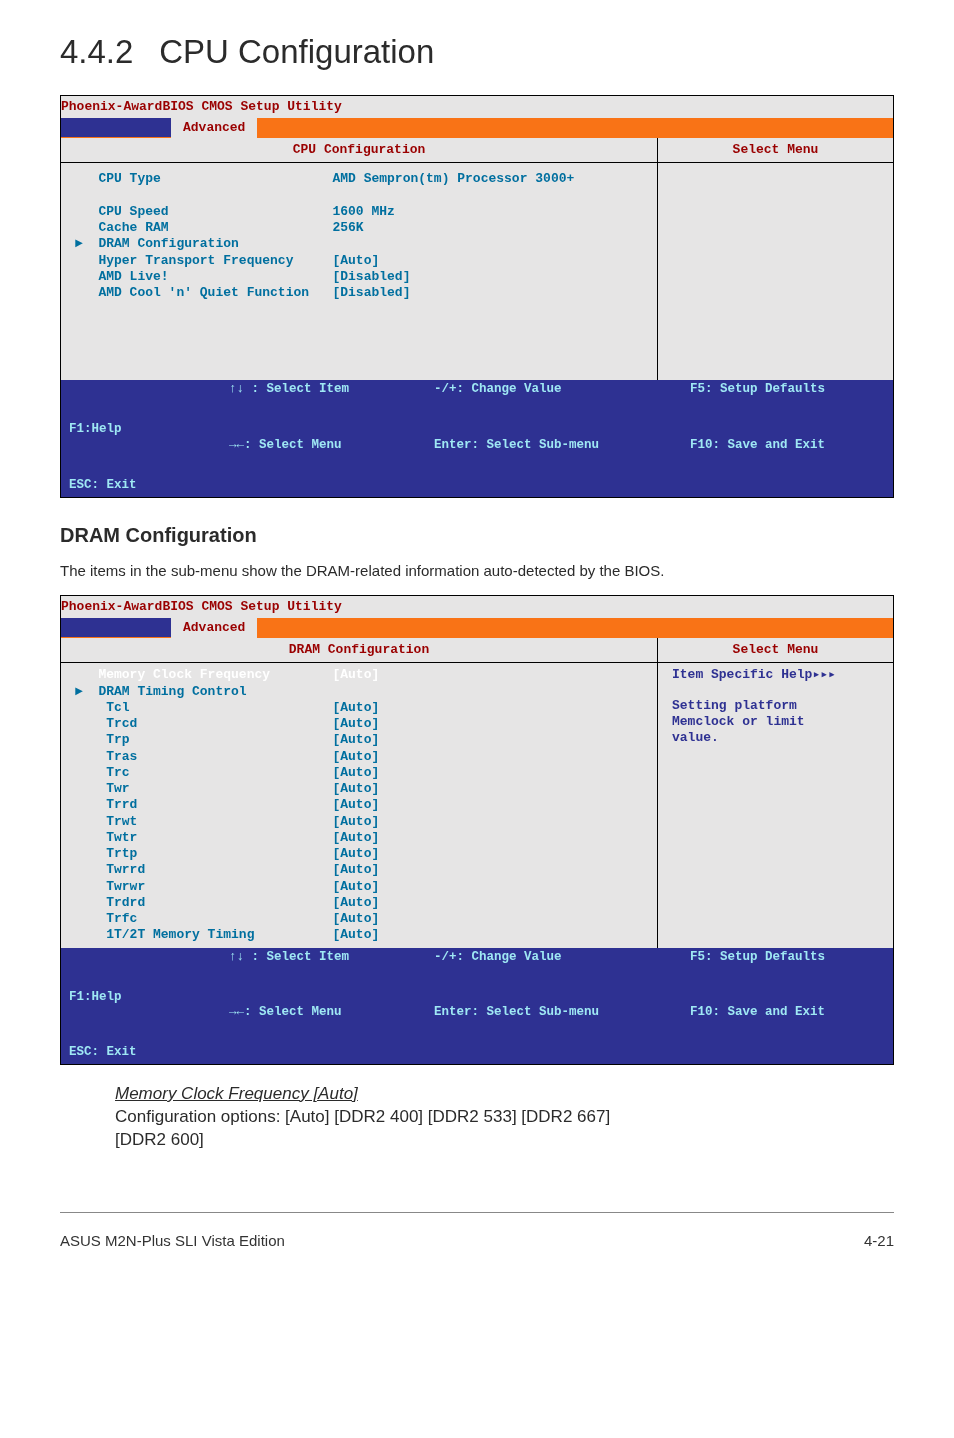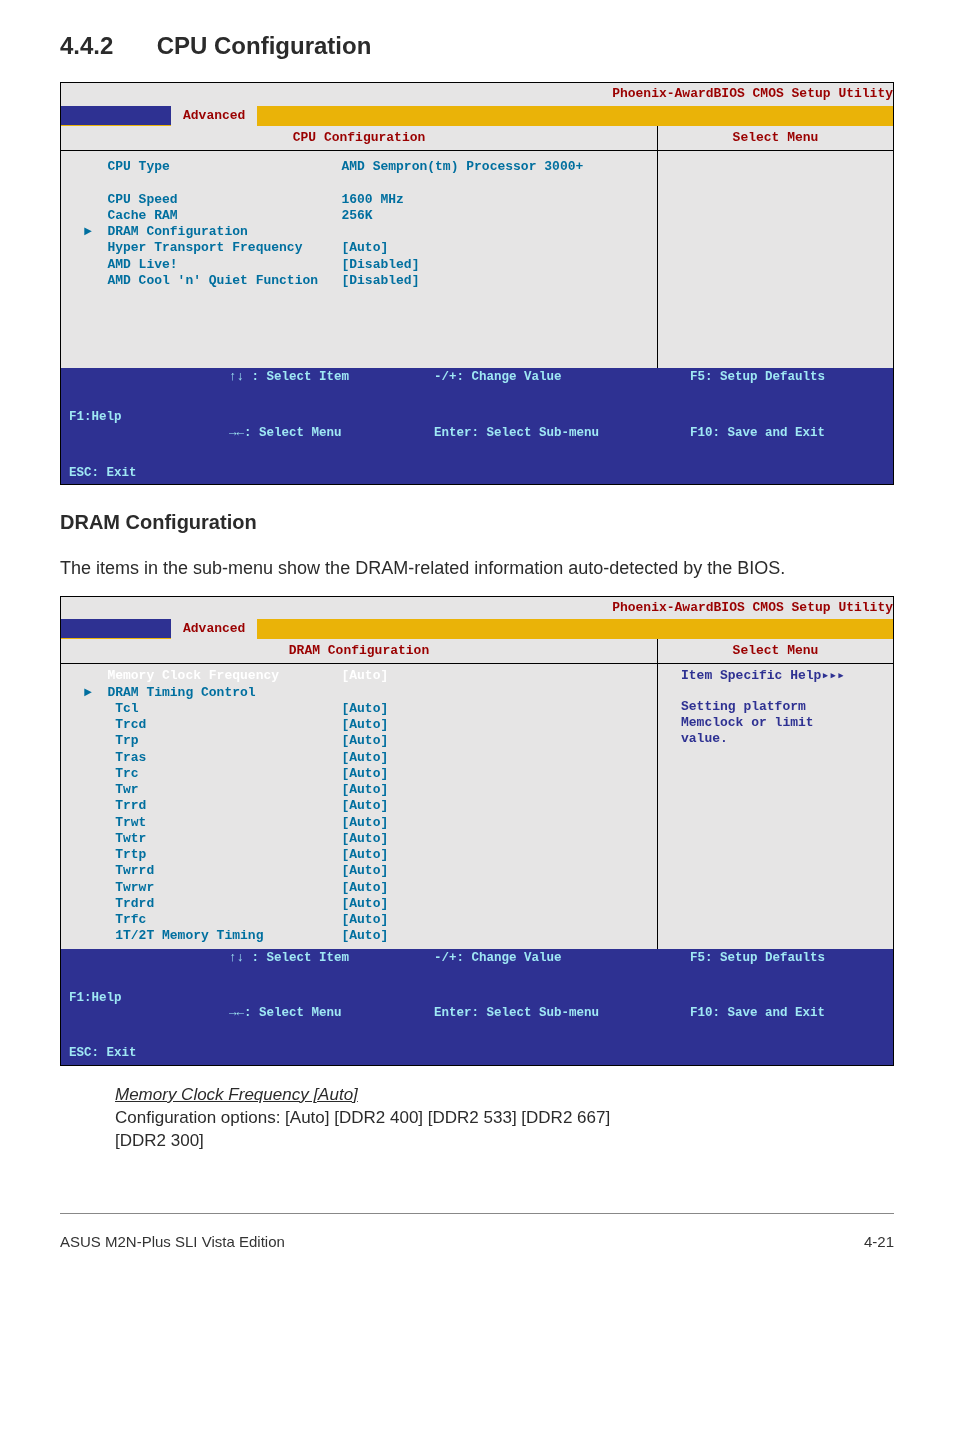--- a/index.html
+++ b/index.html
@@ -7,51 +7,51 @@
     margin: 0;
     background: #fff;
     font-family: Arial, Helvetica, sans-serif;
     font-size: 16px;
     color: #2b2b2b;
     width: 954px;
     padding: 20px 60px 0 60px;
     line-height: 1.35;
   }
   h2.section-heading {
-    font-size: 24px;
-    font-weight: bold;
+    font-size: 33px;
+    font-weight: normal;
     margin: 10px 0 20px 0;
   }
   h2.section-heading .num { display:inline-block; width:90px; }
   h3.sub-heading {
     font-size: 20px;
     font-weight: bold;
     margin: 24px 0 6px 0;
   }
-  p.prose { margin: 20px 0 14px 0; font-size: 18px; line-height:1.4;}
+  p.prose { margin: 11px 0 14px 0; font-size: 15px; line-height:1.4;}
   .indented { margin-left: 55px; font-size:17px; }
   .item-label { text-decoration: underline; font-style: italic; }
 
   
   .bios {
     border: 1px solid #000;
     background: #e6e5e5;
     font-family: "Courier New", monospace;
     font-size: 13px;
     line-height: 1.25;
     font-weight: bold;
   }
   .bios .title-row {
-    text-align: right;
+    text-align: left;
     color: #9a0000;
     padding: 3px 0;
     background: #e6e5e5;
   }
   .bios .tab-row {
-    background: #eab308;
+    background: #f97316;
     display: flex;
   }
   .bios .tab-spacer { width: 110px; height: 19px; background:#2e3192;}
   .bios .tab { background: #e6e5e5; color:#9a0000; padding: 2px 12px; }
   .bios .body {
     display: flex;
   }
   .bios .left {
     flex: 1 1 auto;
     border-right: 1px solid #000;
@@ -65,21 +65,20 @@
     color: #9a0000;
     padding: 4px 0;
     border-bottom: 1px solid #000;
     background:#e6e5e5;
   }
   .bios .pane-content {
     padding: 8px 6px 14px 14px;
     color: #006f9f;
     font-weight: bold;
     white-space: pre;
-    margin-left: 9px;
   }
   .bios .pane-content.right-pane {
     color:#2e3192;
     padding: 8px 10px 14px 14px;
     white-space: normal;
   }
   .bios .footer {
     background: #2e3192;
     color: #9fe8f4;
     padding: 2px 8px 3px 8px;
@@ -193,19 +192,19 @@
         <span class="col3">Enter: Select Sub-menu</span>
         <span class="col4">F10: Save and Exit</span>
       </div>
     </div>
   </div>
 </div>
 
 <div class="indented" style="margin-top:18px">
   <div class="item-label">Memory Clock Frequency [Auto]</div>
   <div>Configuration options: [Auto] [DDR2 400] [DDR2 533] [DDR2 667]</div>
-  <div>[DDR2 300]</div>
+  <div>[DDR2 600]</div>
 </div>
 
 <div class="page-footer">
   <span>ASUS M2N-Plus SLI Vista Edition</span>
   <span>4-21</span>
 </div>
 
 </body></html>

